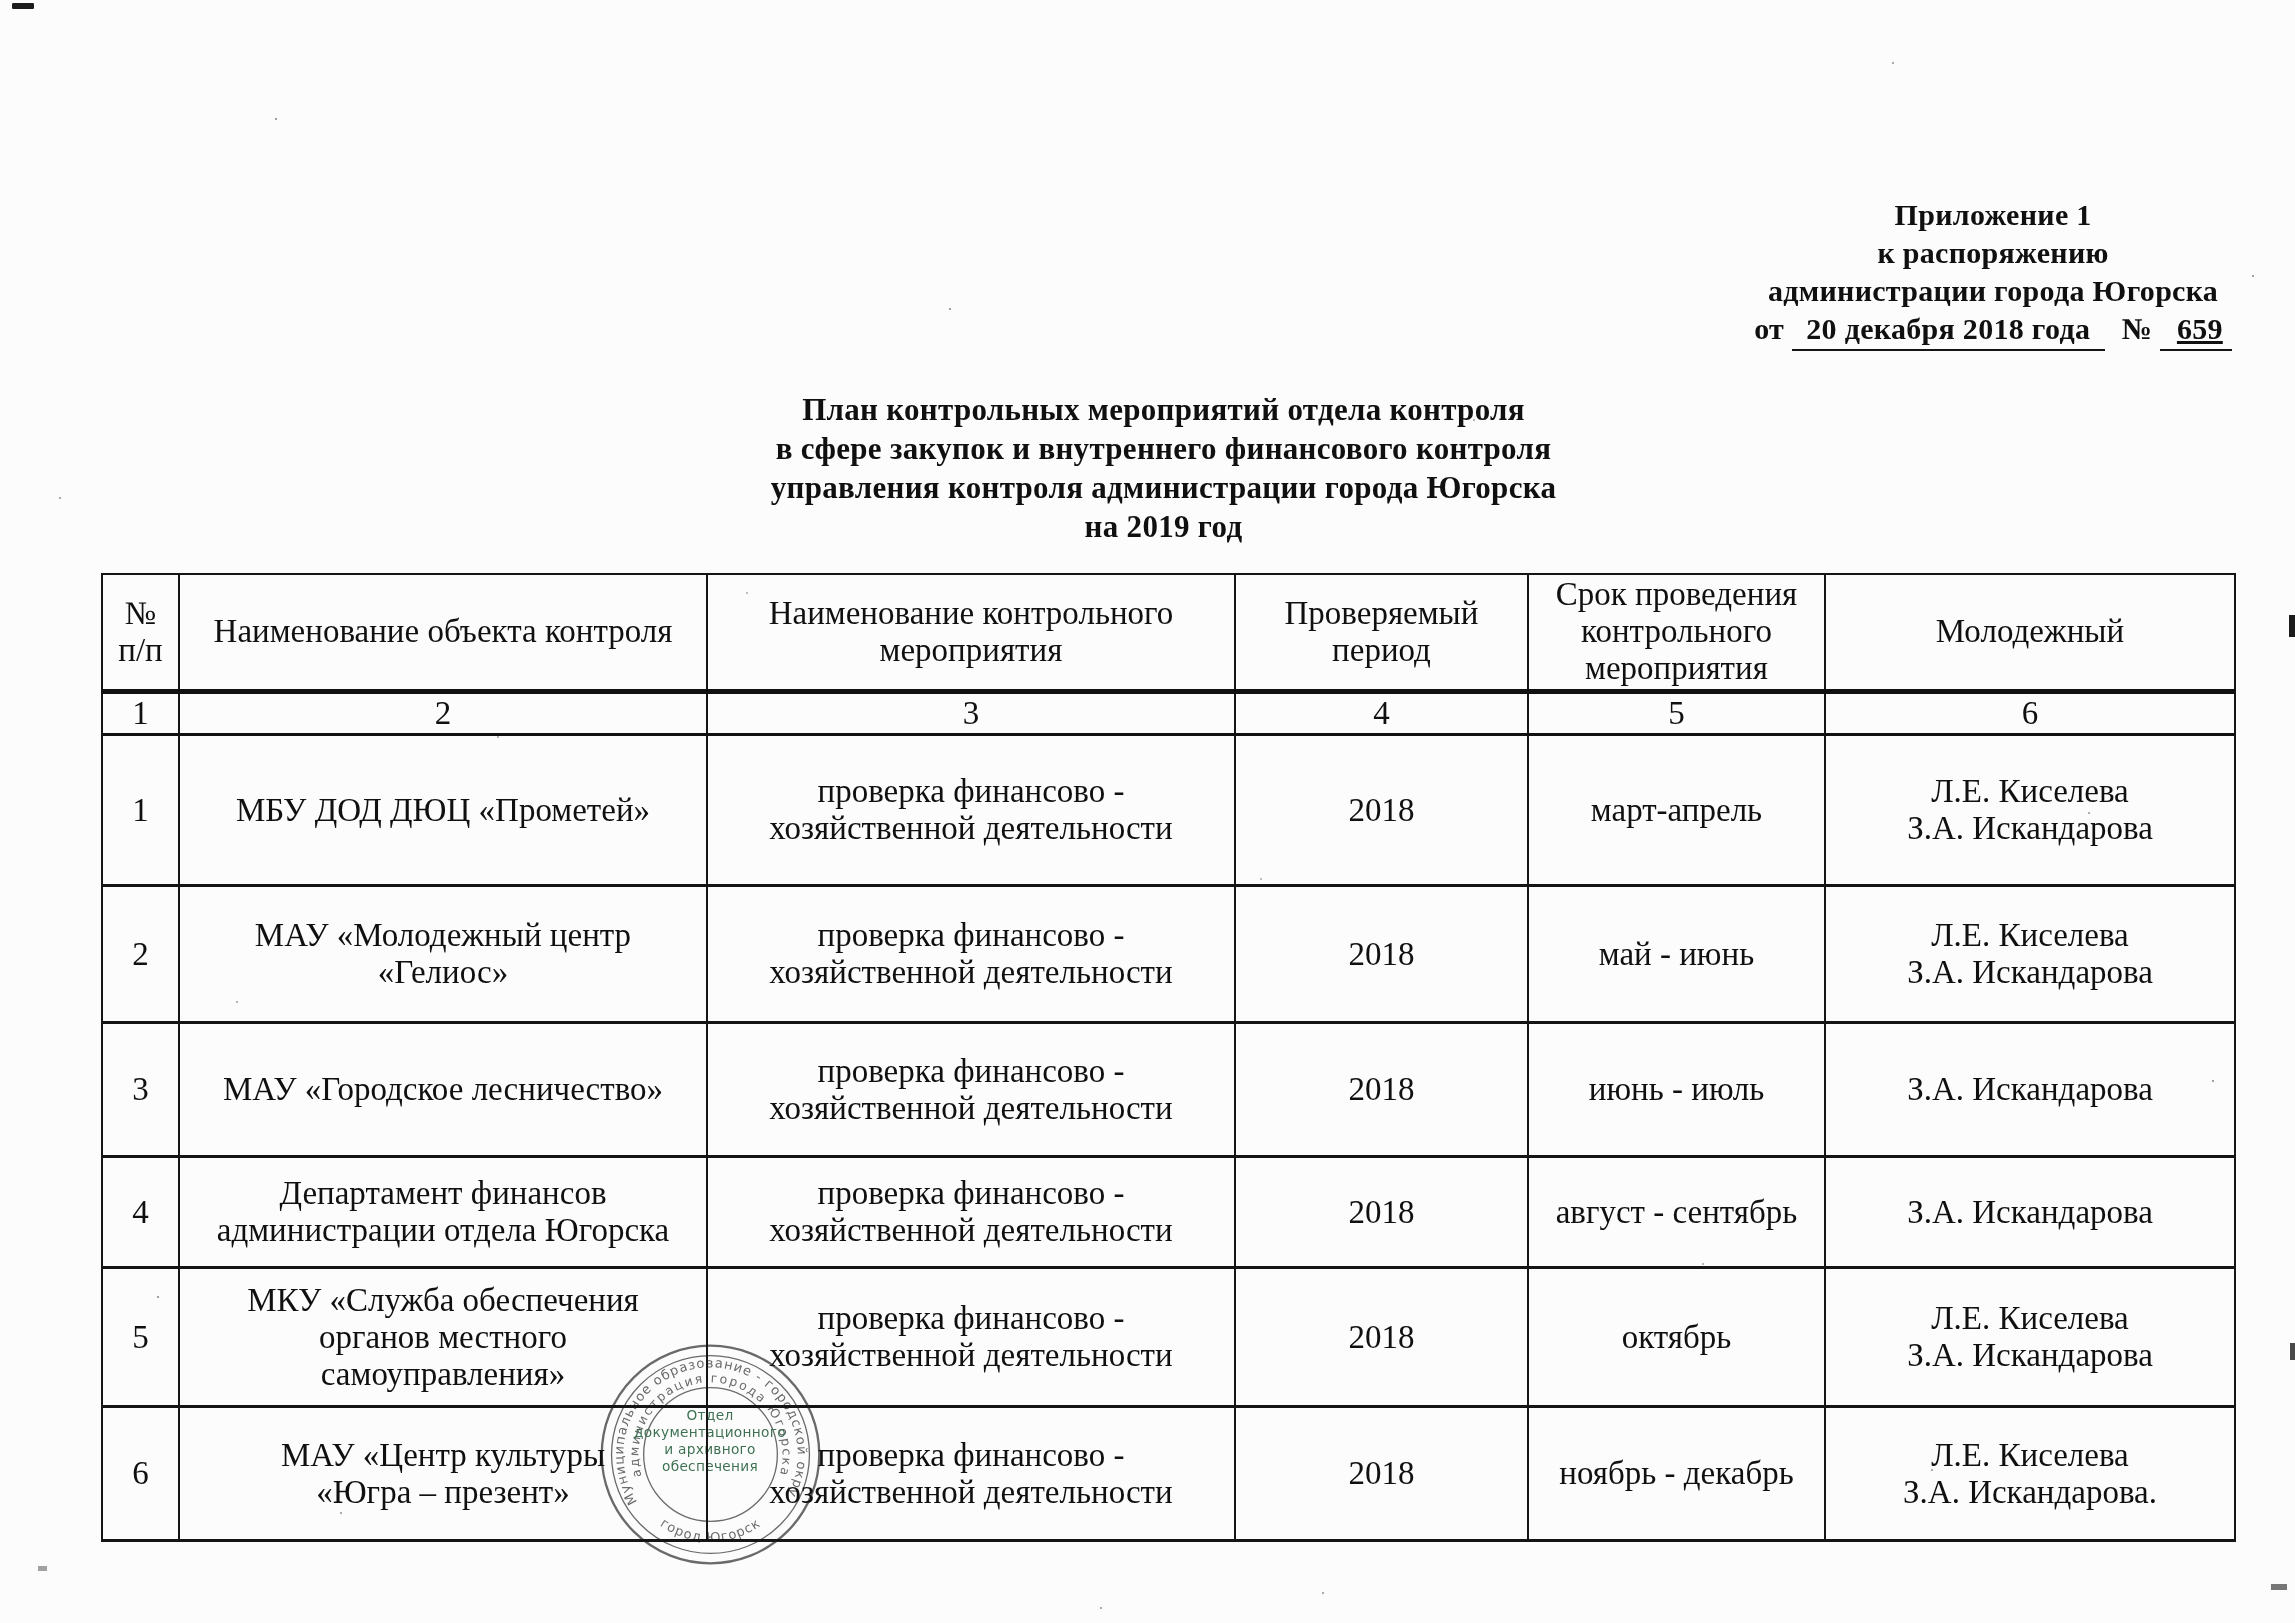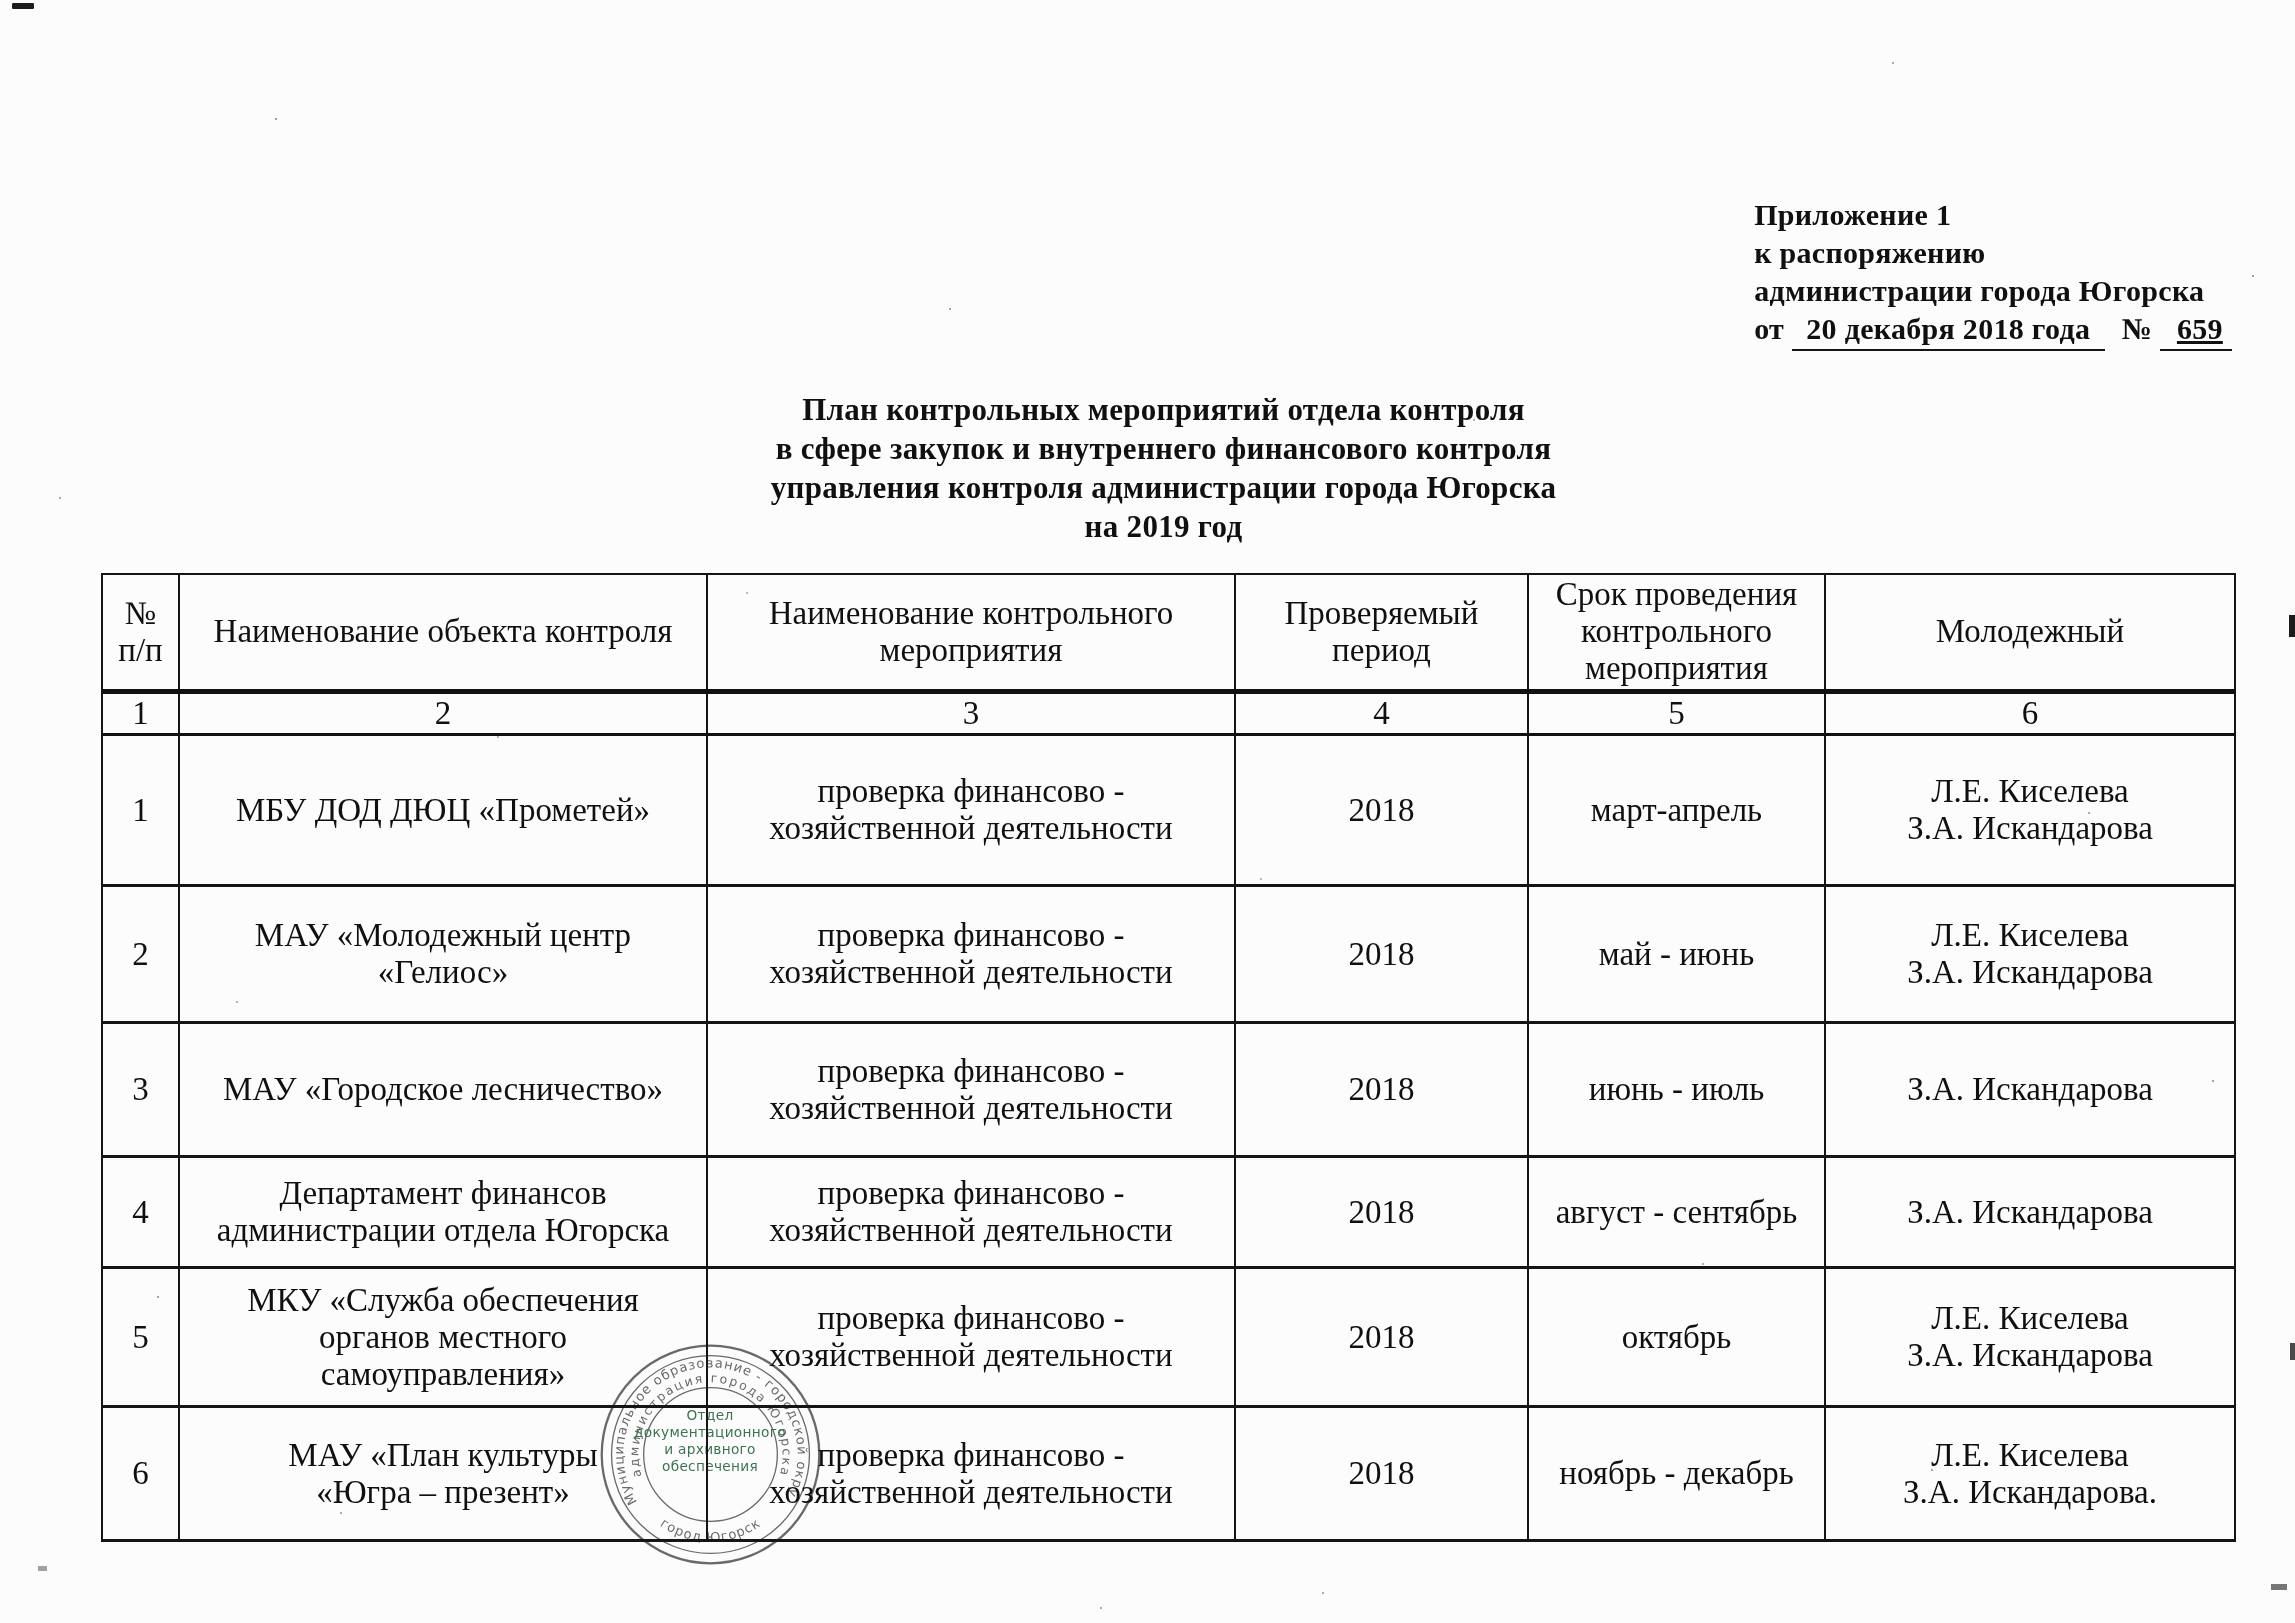--- a/index.html
+++ b/index.html
@@ -8,21 +8,21 @@
     width:2295px;height:1623px;
     background:#fcfcfc;
     overflow:hidden;
     font-family:"Liberation Serif", serif;
     color:#101010;
   }
   
   .appendix{
     position:absolute;
     top:196px;right:63px;
-    text-align:left;
+    text-align:center;
     font-size:30px;font-weight:bold;
     line-height:38px;
     letter-spacing:0.3px;
   }
   .appendix .u{
     display:inline-block;
     border-bottom:2.6px solid #151515;
     padding:0 14.4px 1.3px 14.4px;
   }
   .appendix .u.num{padding:0 9.2px 1.3px 17px;text-decoration:underline;}
@@ -231,21 +231,21 @@
 самоуправления»</td>
         <td class="preline">проверка финансово -
 хозяйственной деятельности</td>
         <td>2018</td>
         <td>октябрь</td>
         <td class="preline">Л.Е. Киселева
 З.А. Искандарова</td>
       </tr>
       <tr style="height:134px">
         <td>6</td>
-        <td class="preline">МАУ «План культуры
+        <td class="preline">МАУ «Центр культуры
 «Югра – презент»</td>
         <td class="preline">проверка финансово -
 хозяйственной деятельности</td>
         <td>2018</td>
         <td>ноябрь - декабрь</td>
         <td class="preline">Л.Е. Киселева
 З.А. Искандарова.</td>
       </tr>
     </tbody>
       </table>

